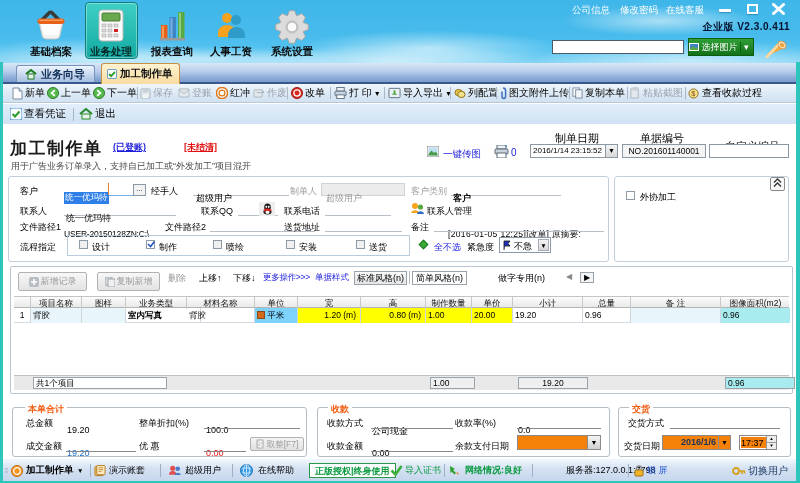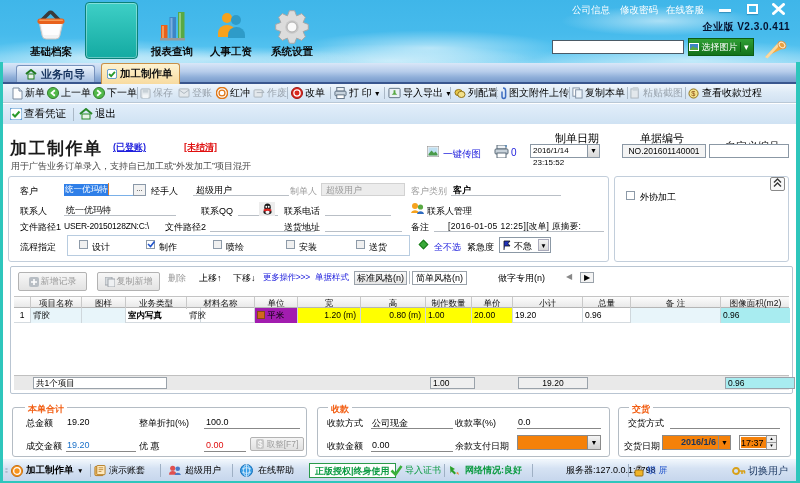--- a/index.html
+++ b/index.html
@@ -38,21 +38,21 @@
 #lnk1 { left:113px; top:141px; font-size:9px; font-weight:bold; color:#1f1fdd; text-decoration:underline; }
 #lnk2 { left:184px; top:141px; font-size:9px; font-weight:bold; color:#e01010; text-decoration:underline; }
 #subtitle { left:11px; top:160px; font-size:9px; color:#4a4a4a; }
 .hfl { position:absolute; top:131px; font-size:11px; color:#000; }
 .hbox { position:absolute; top:144px; height:14px; border:1px solid #8b98a5; background:#fff; font-size:8.5px; }
 
 .panel { position:absolute; border:1px solid #c2cedb; border-radius:3px; background:#fff; }
 .flbl { position:absolute; font-size:9px; color:#000; white-space:nowrap; }
 .gray { color:#9b9b9b; }
 .uline { position:absolute; border-bottom:1px solid #b9bfc6; }
-.formtxt { position:absolute; font-size:9px; white-space:nowrap; }
+.formtxt { position:absolute; font-size:9px; white-space:nowrap;margin-top:8px; }
 
 .cb { position:absolute; width:9px; height:9px; border:1px solid #8d9aa8; background:#fff; }
 
 #gridpanel { left:10px; top:266px; width:783px; height:128px; border:1px solid #b9c5d2; border-radius:2px; background:#fff; }
 .gtb-btn { display:inline-flex; align-items:center; justify-content:center; gap:2px; border:1px solid #b2b2b2; background:linear-gradient(180deg,#f7f7f7,#e3e3e3); color:#9b9b9b; font-size:9px; padding:2px 0; border-radius:2px; }
 .gt { position:absolute; top:5px; font-size:9px; white-space:nowrap; }
 #thead { position:absolute; left:3px; top:29px; height:12px; right:3px; background:linear-gradient(180deg,#fcfcfc,#e9e9e9); border-top:1px solid #c4c4c4; border-bottom:1px solid #b5b5b5; }
 .th { position:absolute; top:0; height:12px; font-size:8.5px; text-align:center; line-height:12px; border-right:1px solid #c9c9c9; color:#111; }
 .td { position:absolute; top:0; height:15px; font-size:8.5px; line-height:15px; border-right:1px solid #cfd7dc; padding-left:2px; white-space:nowrap; overflow:hidden; }
 #trow { position:absolute; left:3px; top:41px; height:15px; right:3px; border-bottom:1px solid #d4dadf; }
@@ -80,20 +80,38 @@
   <div id="navsel"></div>
   <div class="nav" style="left:23px;">
       <svg width="36" height="36" viewBox="0 0 36 36">
         <path d="M9 11 L16 4 a2.2 2.2 0 0 1 3.2 0 L26 11" stroke="#3a3a3a" stroke-width="3.6" stroke-linecap="round" fill="none"></path>
         <path d="M6 13 h24 l-3.2 14 a4 4 0 0 1 -4 3 h-9.6 a4 4 0 0 1 -4 -3 z" fill="#f2f2f2" stroke="#c4c4c4"></path>
         <path d="M8 14 h20 l-2.6 12 h-14.8 z" fill="#fdfdfd"></path>
         <rect x="4.5" y="9.5" width="27" height="5.5" rx="2.7" fill="#e8611b"></rect>
         <rect x="6" y="10.5" width="24" height="1.6" rx="0.8" fill="#f59a55"></rect>
       </svg>
       <div class="lbl">基础档案</div>
+    </div>
+  <div class="nav" style="left:83px;">
+      <svg width="30" height="34" viewBox="0 0 30 34">
+        <rect x="3" y="1" width="24" height="31" rx="3" fill="#fbfbfb" stroke="#b9b9b9"></rect>
+        <rect x="6" y="4" width="18" height="8" rx="1" fill="#6aa84f" stroke="#4c7a38"></rect>
+        <g fill="#dcdcdc" stroke="#9a9a9a" stroke-width=".5">
+          <rect x="6" y="15" width="4" height="3"></rect>
+          <rect x="12" y="15" width="4" height="3"></rect>
+          <rect x="18" y="15" width="4" height="3"></rect>
+          <rect x="6" y="20" width="4" height="3"></rect>
+          <rect x="12" y="20" width="4" height="3"></rect>
+          <rect x="6" y="25" width="4" height="3"></rect>
+          <rect x="12" y="25" width="4" height="3"></rect>
+          <rect x="18" y="25" width="4" height="3"></rect>
+        </g>
+        <rect x="18" y="20" width="4" height="3" fill="#cc2222"></rect>
+      </svg>
+      <div class="lbl" style="color:#052a28;">业务处理</div>
     </div>
   <div class="nav" style="left:144px;">
       <svg width="36" height="36" viewBox="0 0 36 36">
         <rect x="6" y="29" width="25" height="2.5" fill="#9a9a9a"></rect>
         <rect x="7" y="16" width="6.5" height="13" fill="#e8611b"></rect>
         <rect x="8" y="17" width="2" height="12" fill="#f59a55"></rect>
         <rect x="15.5" y="8" width="6.5" height="21" fill="#3d85c6"></rect>
         <rect x="16.5" y="9" width="2" height="20" fill="#7ab0e0"></rect>
         <rect x="24" y="3" width="6.5" height="26" fill="#59a943"></rect>
         <rect x="25" y="4" width="2" height="25" fill="#90cc80"></rect>
@@ -248,21 +266,21 @@
   </svg>
 <div class="abs" style="left:443px;top:148px;font-size:9.5px;color:#2222dd;">一键传图</div>
 <svg class="abs" style="left:494px;top:145px;" width="15" height="13" viewBox="0 0 15 13">
     <rect x="3" y="0" width="9" height="4" fill="#eef2f5" stroke="#5a6a78"></rect>
     <rect x="1" y="4" width="13" height="5" rx="1" fill="#c8d2da" stroke="#5a6a78"></rect>
     <rect x="3" y="8" width="9" height="5" fill="#fff" stroke="#5a6a78"></rect>
     <path d="M10 0 q3 -2 2 2" fill="none" stroke="#3d85c6"></path>
   </svg>
 <div class="abs" style="left:511px;top:147px;font-size:10px;color:#2222dd;">0</div>
 <div class="hfl" style="left:555px;">制单日期</div>
-<div class="hbox" style="left:530px;width:70px;line-height:12px;padding-left:2px;font-size:8px;">2016/1/14 23:15:52<span style="position:absolute;right:0;top:0;width:12px;height:12px;background:linear-gradient(180deg,#f4f4f4,#d8d8d8);border-left:1px solid #8b98a5;text-align:center;font-size:7px;line-height:12px;">▼</span></div>
+<div class="hbox" style="left:530px;width:88px;line-height:12px;padding-left:2px;font-size:8px;">2016/1/14 23:15:52<span style="position:absolute;right:0;top:0;width:12px;height:12px;background:linear-gradient(180deg,#f4f4f4,#d8d8d8);border-left:1px solid #8b98a5;text-align:center;font-size:7px;line-height:12px;">▼</span></div>
 <div class="hfl" style="left:640px;">单据编号</div>
 <div class="hbox" style="left:622px;width:84px;background:#f4f4f4;text-align:center;line-height:12px;">NO.201601140001</div>
 <div class="hfl" style="left:725px;margin-top:8px;">自定义编号</div>
 <div class="hbox" style="left:709px;width:80px;"></div>
 
 <div class="panel" style="left:8px;top:176px;width:601px;height:86px;"></div>
 <div class="panel" style="left:614px;top:176px;width:175px;height:86px;"></div>
 <div class="cb" style="left:626px;top:191px;"></div>
 <div class="flbl" style="left:640px;top:191px;">外协加工</div>
 <div class="abs" style="left:770px;top:177px;width:15px;height:14px;border:1px solid #8a8a8a;border-radius:2px;background:#f8f8f8;text-align:center;"><svg width="9" height="10" viewBox="0 0 9 10">
@@ -380,21 +398,21 @@
     <div class="th" style="left:569px;width:48px;">总量</div>
     <div class="th" style="left:617px;width:90px;">备 注</div>
     <div class="th" style="left:707px;width:69px;border-right:none;">图像面积(m2)</div>
   </div>
   <div id="trow">
     <div class="td" style="left:0px;width:17px;text-align:center;padding-left:0;">1</div>
     <div class="td" style="left:17px;width:51px;background:#e8f5fa;">背胶</div>
     <div class="td" style="left:68px;width:44px;background:#e8f5fa;"></div>
     <div class="td" style="left:112px;width:75px;font-weight:bold;">室内写真</div>
     <div class="td" style="left:173px;width:68px;">背胶</div>
-    <div class="td" style="left:241px;width:43px;background:#a21caf;"><span style="display:inline-block;width:8px;height:8px;background:#d2691e;border:1px solid #8a4a10;vertical-align:-1px;"></span> 平米</div>
+    <div class="td" style="left:241px;width:43px;background:#7dd3fc;"><span style="display:inline-block;width:8px;height:8px;background:#d2691e;border:1px solid #8a4a10;vertical-align:-1px;"></span> 平米</div>
     <div class="td" style="left:284px;width:63px;background:#ffff00;text-align:right;padding-right:4px;">1.20 (m)</div>
     <div class="td" style="left:347px;width:65px;background:#ffff00;text-align:right;padding-right:4px;">0.80 (m)</div>
     <div class="td" style="left:412px;width:46px;background:#ffff00;">1.00</div>
     <div class="td" style="left:458px;width:41px;background:#ffff00;">20.00</div>
     <div class="td" style="left:499px;width:70px;">19.20</div>
     <div class="td" style="left:569px;width:48px;">0.96</div>
     <div class="td" style="left:617px;width:90px;background:#e8f5fa;"></div>
     <div class="td" style="left:707px;width:69px;background:#a8ecf0;border-right:none;">0.96</div>
   </div>
   <div id="sumbar">

